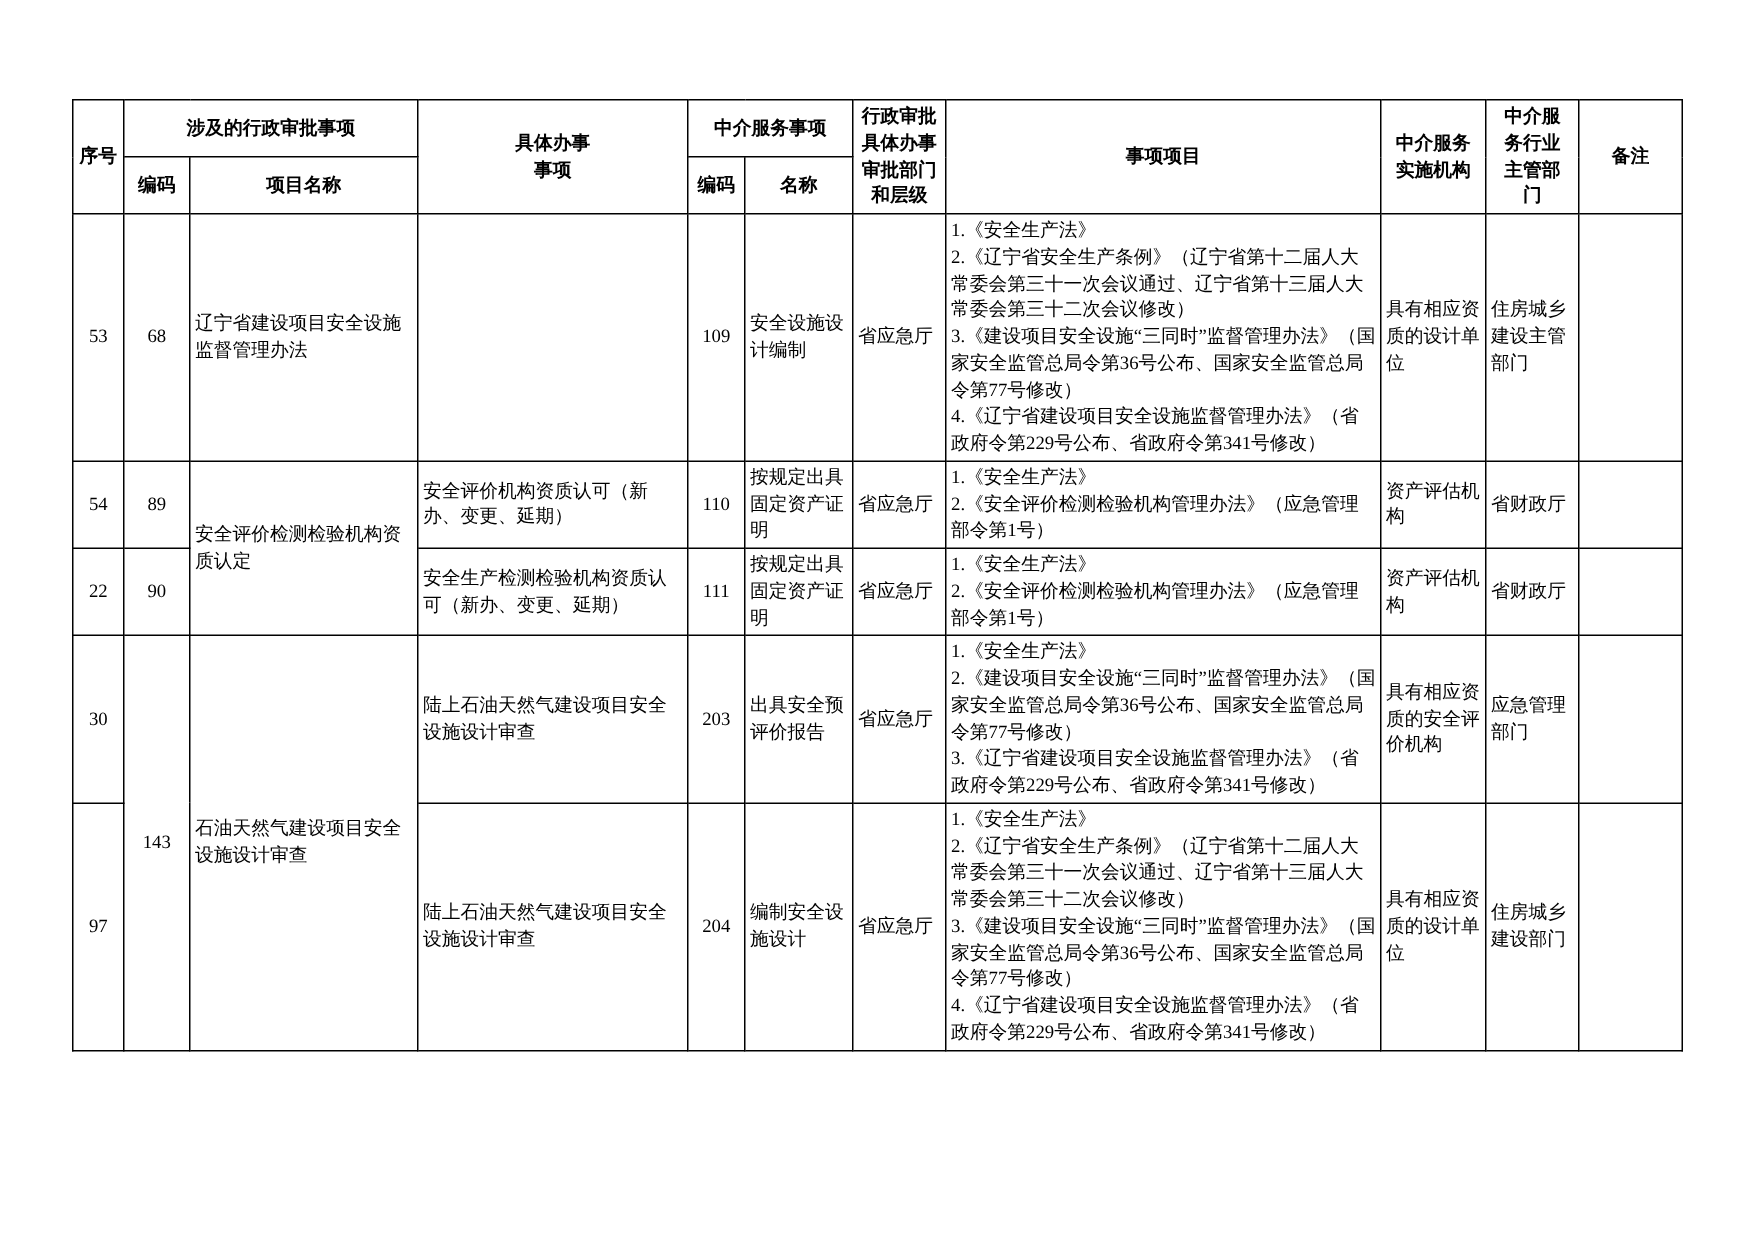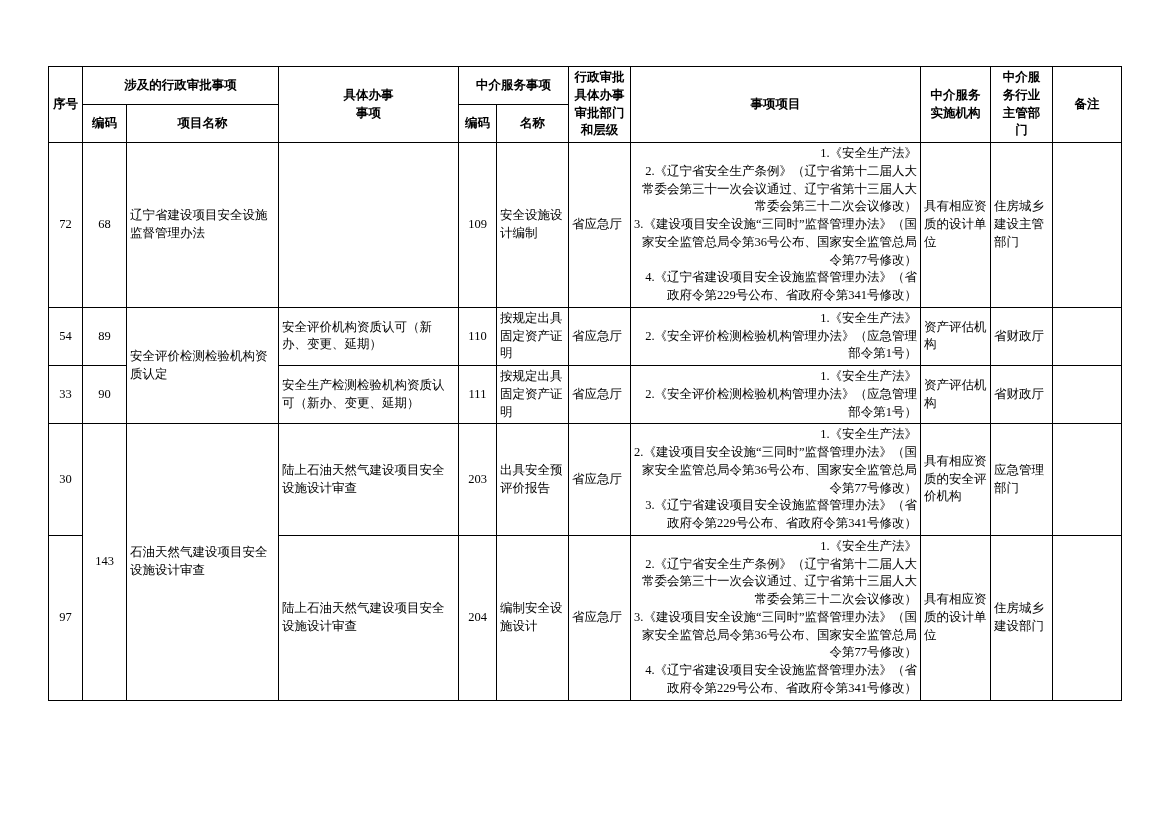--- a/index.html
+++ b/index.html
@@ -47,21 +47,21 @@
   .hdr-concrete { width: 180px; }
   .hdr-code2 { width: 38px; }
   .hdr-name2 { width: 72px; }
   .hdr-dept { width: 62px; }
   .hdr-basis { width: 290px; }
   .hdr-org { width: 70px; }
   .hdr-gov { width: 62px; }
   .hdr-remark { width: 69px; }
 
   .basis-cell {
-    text-align: right;
+    text-align: left;
     padding: 4px 5px;
     font-size: 12.5px;
     line-height: 1.5;
   }
   .basis-cell p {
     margin: 0;
     text-indent: 0;
   }
   .cell-pad {
     padding: 4px 5px;
@@ -130,21 +130,21 @@
       <tr class="hdr-row2">
         <th>编码</th>
         <th>项目名称</th>
         <th>编码</th>
         <th>名称</th>
       </tr>
     </thead>
     <tbody>
 
       <tr>
-        <td class="c-center">72</td>
+        <td class="c-center">53</td>
         <td class="c-center">68</td>
         <td class="c-left cell-pad">辽宁省建设项目安全设施监督管理办法</td>
         <td class="c-left cell-pad"></td>
         <td class="c-center">109</td>
         <td class="c-left cell-pad">安全设施设计编制</td>
         <td class="c-left cell-pad">省应急厅</td>
         <td class="basis-cell">
           <p>1.《安全生产法》</p>
           <p>2.《辽宁省安全生产条例》（辽宁省第十二届人大常委会第三十一次会议通过、辽宁省第十三届人大常委会第三十二次会议修改）</p>
           <p>3.《建设项目安全设施“三同时”监督管理办法》（国家安全监管总局令第36号公布、国家安全监管总局令第77号修改）</p>
@@ -166,21 +166,21 @@
         <td class="basis-cell">
           <p>1.《安全生产法》</p>
           <p>2.《安全评价检测检验机构管理办法》（应急管理部令第1号）</p>
         </td>
         <td class="c-left cell-pad">资产评估机构</td>
         <td class="c-left cell-pad">省财政厅</td>
         <td class="c-center"></td>
       </tr>
 
       <tr>
-        <td class="c-center">33</td>
+        <td class="c-center">22</td>
         <td class="c-center">90</td>
         <td class="c-left cell-pad">安全生产检测检验机构资质认可（新办、变更、延期）</td>
         <td class="c-center">111</td>
         <td class="c-left cell-pad">按规定出具固定资产证明</td>
         <td class="c-left cell-pad">省应急厅</td>
         <td class="basis-cell">
           <p>1.《安全生产法》</p>
           <p>2.《安全评价检测检验机构管理办法》（应急管理部令第1号）</p>
         </td>
         <td class="c-left cell-pad">资产评估机构</td>

